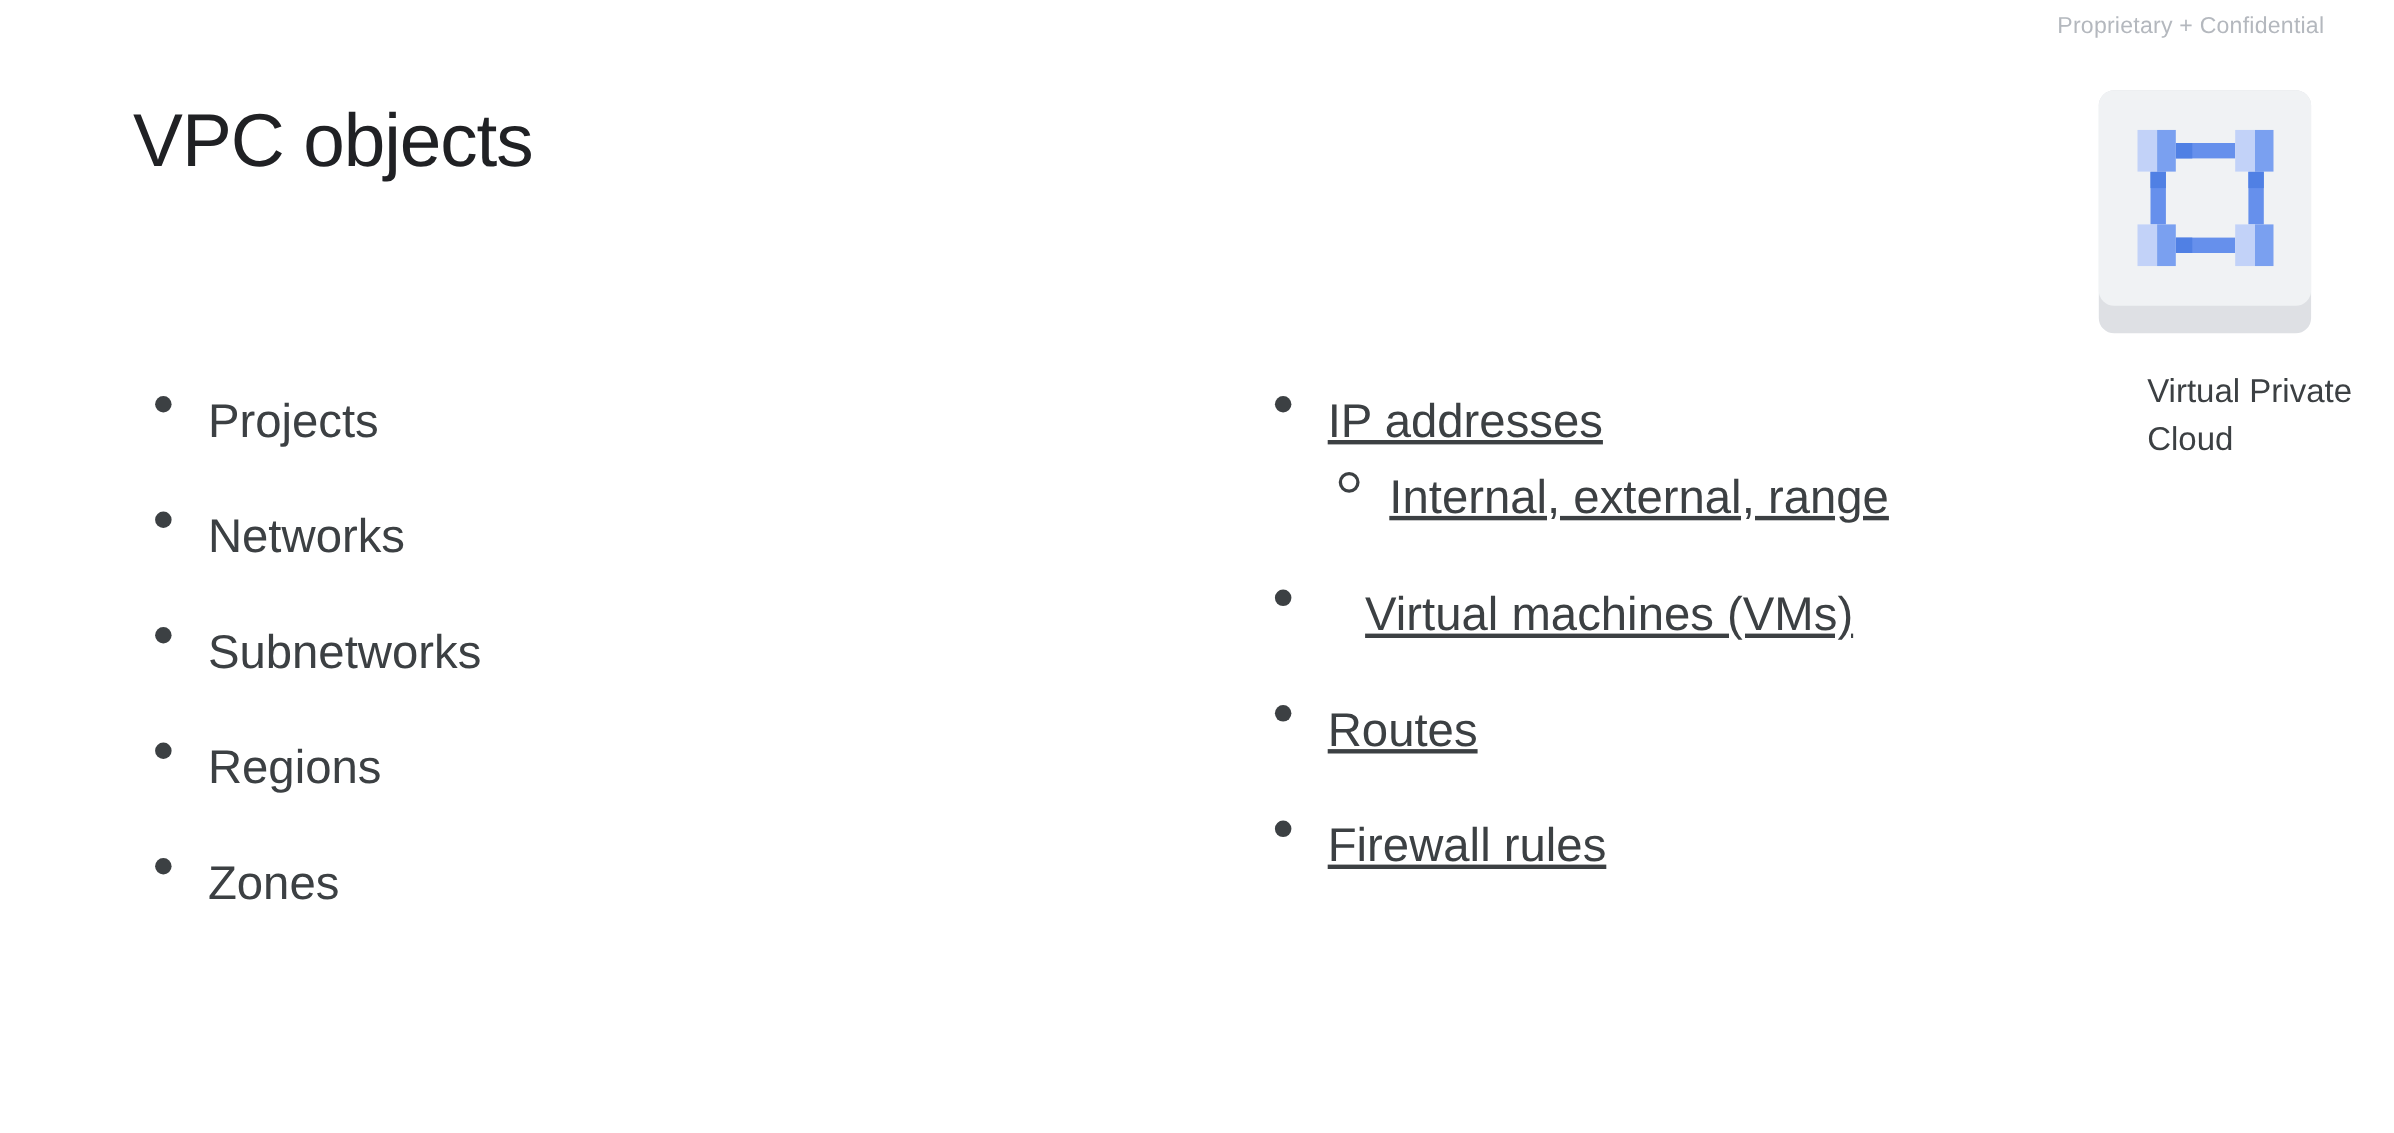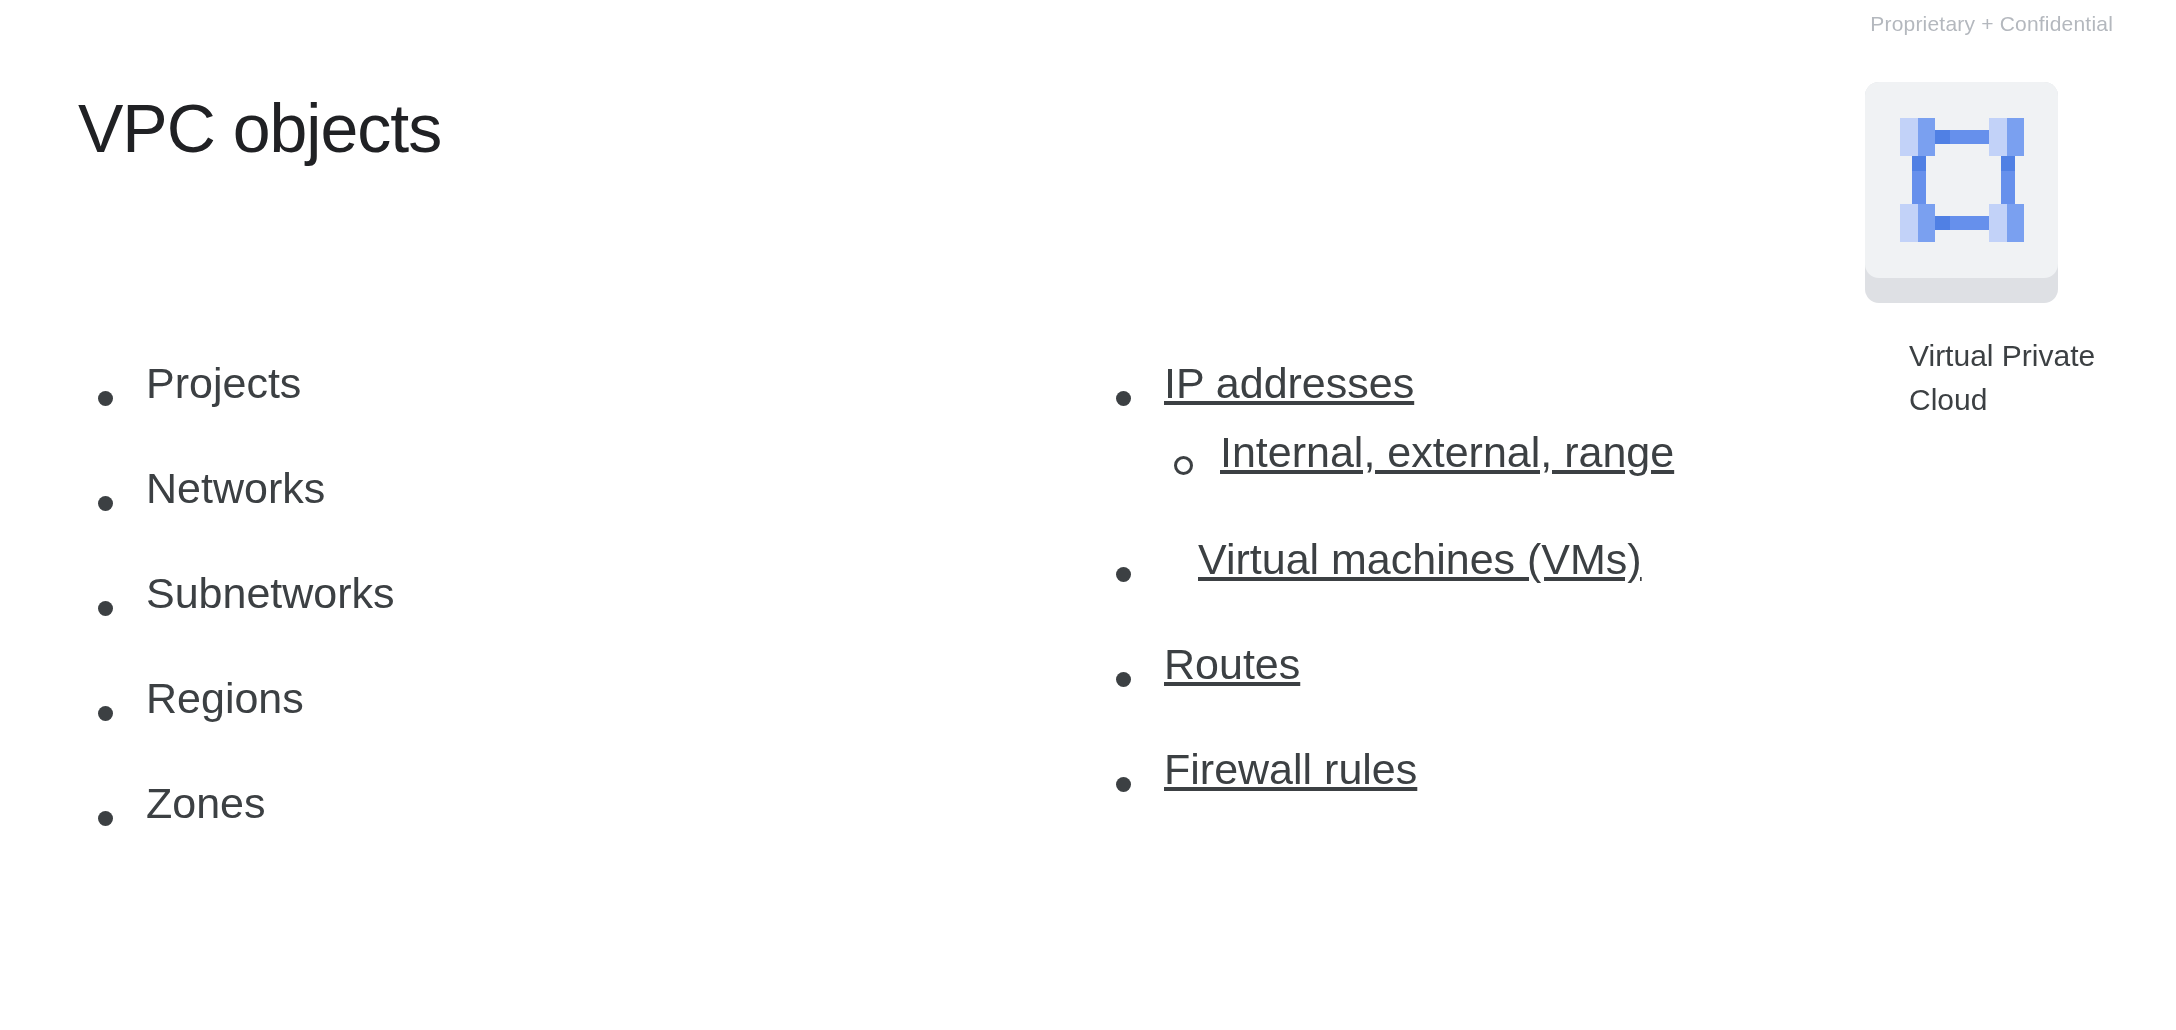--- a/index.html
+++ b/index.html
@@ -16,21 +16,21 @@
   }
   *{margin:0;padding:0;box-sizing:border-box;}
   html,body{width:2176px;height:1030px;}
   body{
     background:var(--bg);
     font-family:"Liberation Sans","DejaVu Sans",sans-serif;
     color:var(--text-color);
     position:relative;
     overflow:hidden;
   }
-  .slide{position:absolute;inset:0;background:var(--bg);}
+  .slide{position:absolute;inset:0;background:var(--bg);margin-left:43px;}
 
   .confidential{
     position:absolute;
     top:12px;
     right:63px;
     font-size:21px;
     color:var(--muted-color);
     letter-spacing:0.2px;
   }
 
@@ -49,21 +49,21 @@
     position:absolute;
     top:360px;
     display:flex;
     flex-direction:column;
   }
   .col-left{left:98px;}
   .col-right{left:1116px;text-decoration:underline;}
 
   .row{
     display:flex;
-    align-items:flex-end;
+    align-items:flex-start;
     height:46px;
     font-size:43px;
     line-height:46px;
     color:var(--text-color);
     white-space:nowrap;
   }
   .row + .row{margin-top:59px;}
   .row.sub{margin-top:23px;}
   .row.sub + .row{margin-top:61px;gap:34px;}
 

